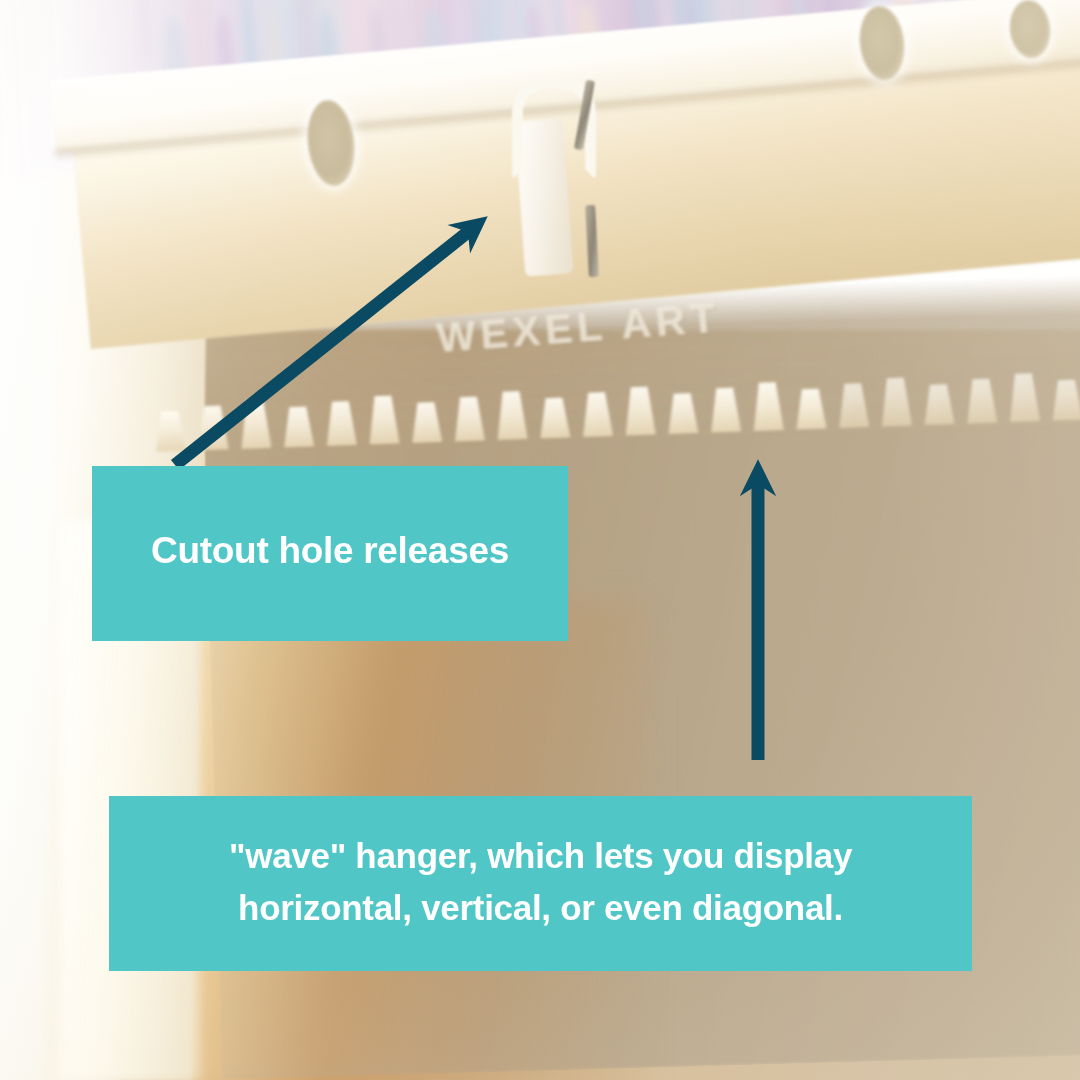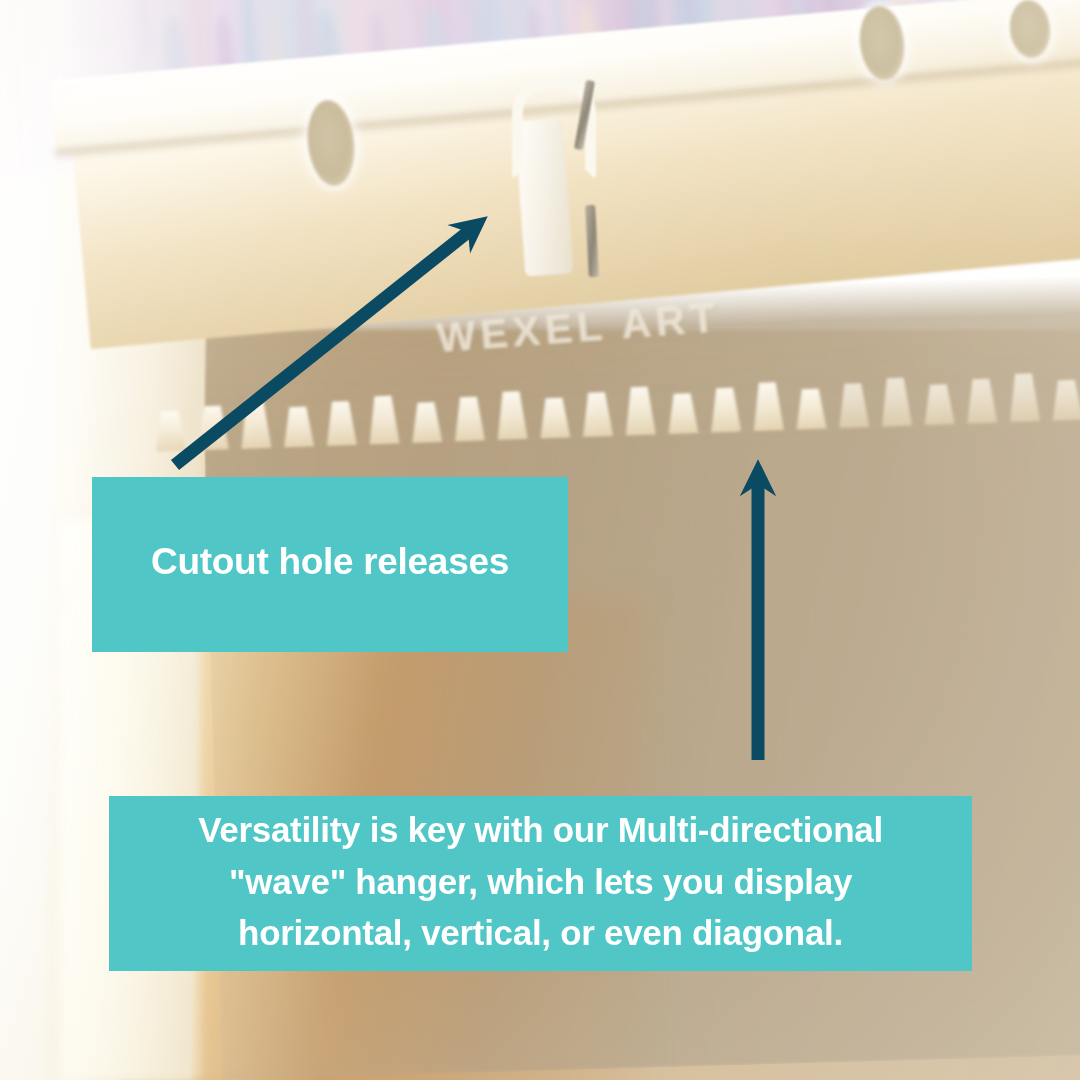--- a/index.html
+++ b/index.html
@@ -287,21 +287,21 @@
     font-family: "Liberation Sans", sans-serif;
     font-weight: 700;
     text-align: center;
     display: flex;
     flex-direction: column;
     justify-content: center;
     letter-spacing: -0.3px;
   }
 
   #caption-1 {
-    left: 92px; top: 477px;
+    left: 92px; top: 466px;
     width: 476px; height: 175px;
     font-size: 37px;
     line-height: 1.42;
     padding: 6px 16px 10px 16px;
   }
 
   #caption-2 {
     left: 109px; top: 796px;
     width: 863px; height: 175px;
     font-size: 35px;
@@ -424,18 +424,17 @@
     <line id="arrow-diagonal" x1="175" y1="465" x2="473" y2="228" stroke="#0B4A63" stroke-width="13" stroke-linecap="butt" marker-end="url(#head1)"></line>
 
     <line id="arrow-vertical" x1="758" y1="760" x2="758" y2="478" stroke="#0B4A63" stroke-width="13" stroke-linecap="butt" marker-end="url(#head2)"></line>
   </svg>
 
   <div class="caption" id="caption-1" style="background: rgb(81, 198, 198); color: rgb(255, 255, 255);">
     <span class="line">Cutout hole releases</span>
   </div>
 
   <div class="caption" id="caption-2" style="background: rgb(81, 198, 198); color: rgb(255, 255, 255);">
-    <span class="line">Versatility is key with our Multi-directional</span>
     <span class="line">"wave" hanger, which lets you display</span>
     <span class="line">horizontal, vertical, or even diagonal.</span>
   </div>
 
 </div>
 
 </body></html>

